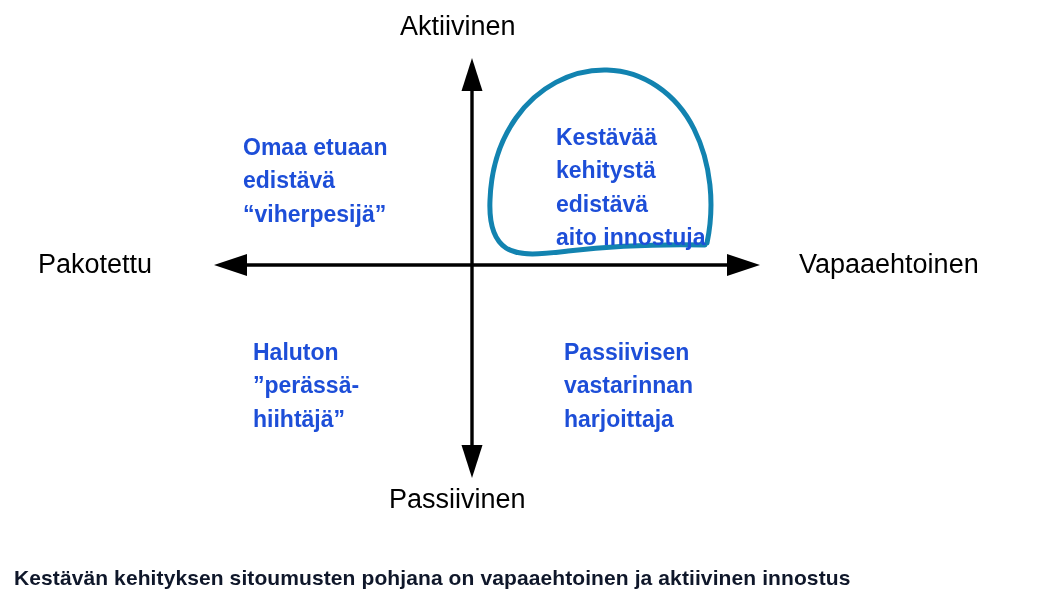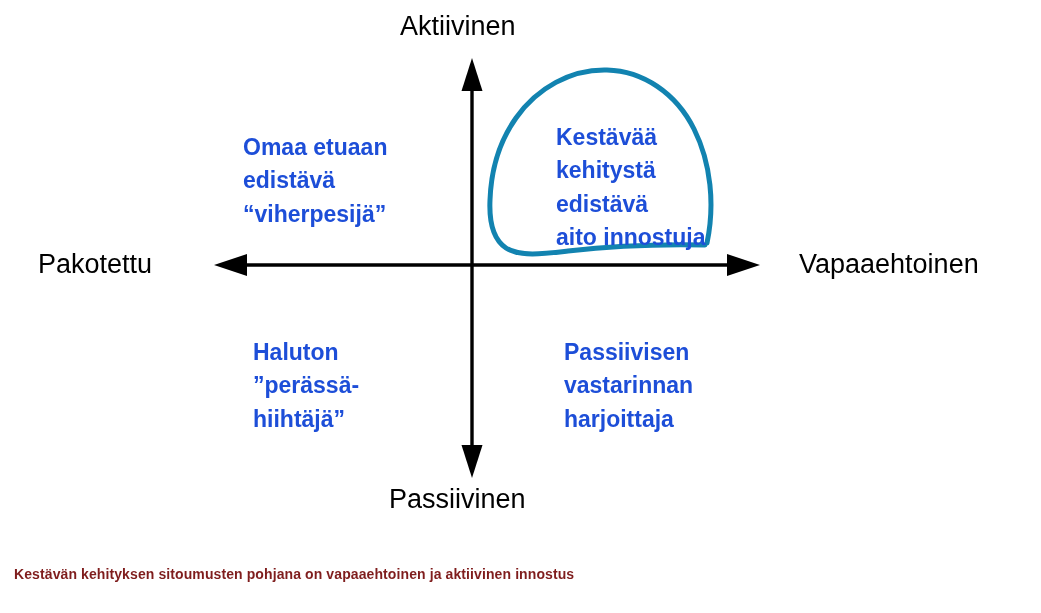--- a/index.html
+++ b/index.html
@@ -73,23 +73,23 @@
   }
   #quadrant-lower-right {
     left: 564px;
     top: 336px;
   }
   #caption {
     position: absolute;
     left: 14px;
     top: 566px;
     width: 1020px;
-    font-size: 14px;
+    font-size: 21px;
     font-weight: bold;
-    color: #7f1d1d;
+    color: #0f172a;
     white-space: nowrap;
     letter-spacing: 0.1px;
   }
 </style>
 </head>
 <body>
 
 <div id="diagram-root">
 
   <svg id="axes-svg" viewBox="0 0 1041 613">

